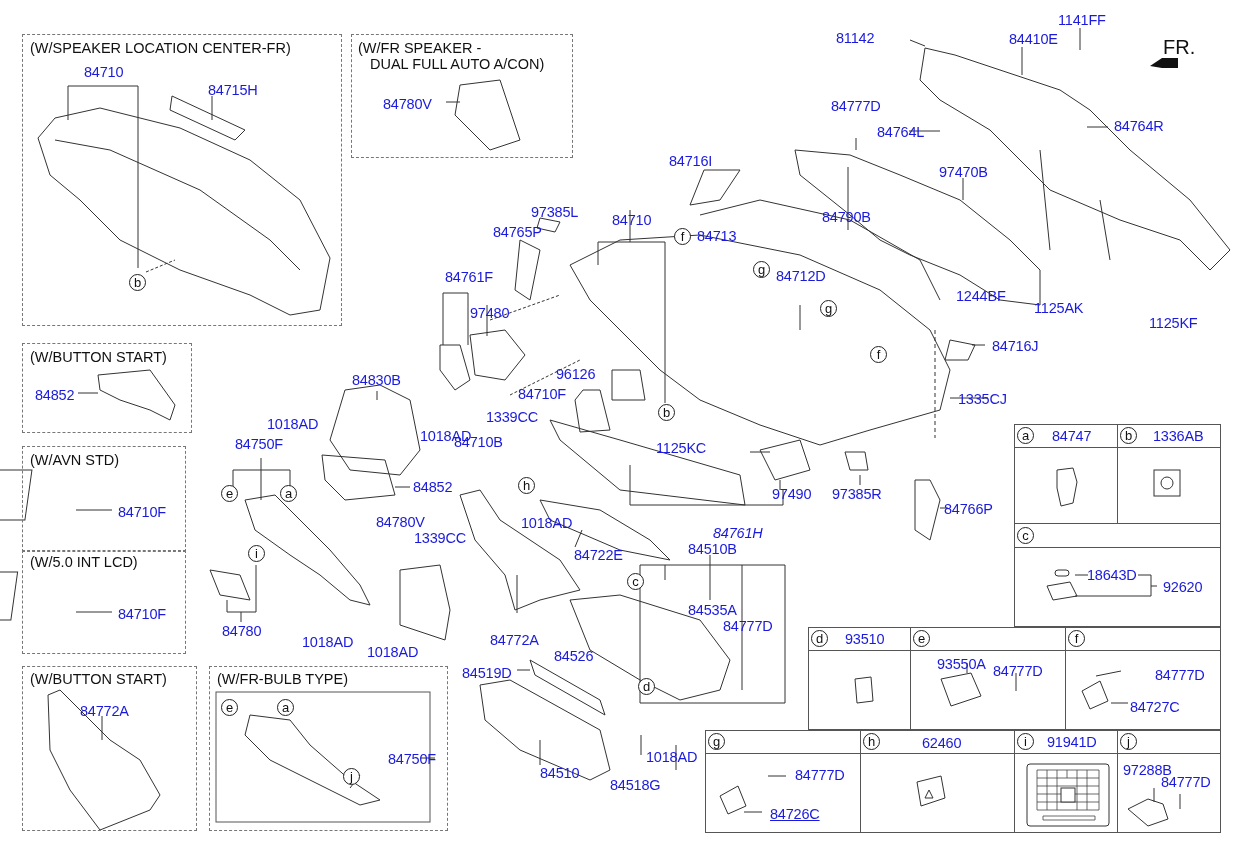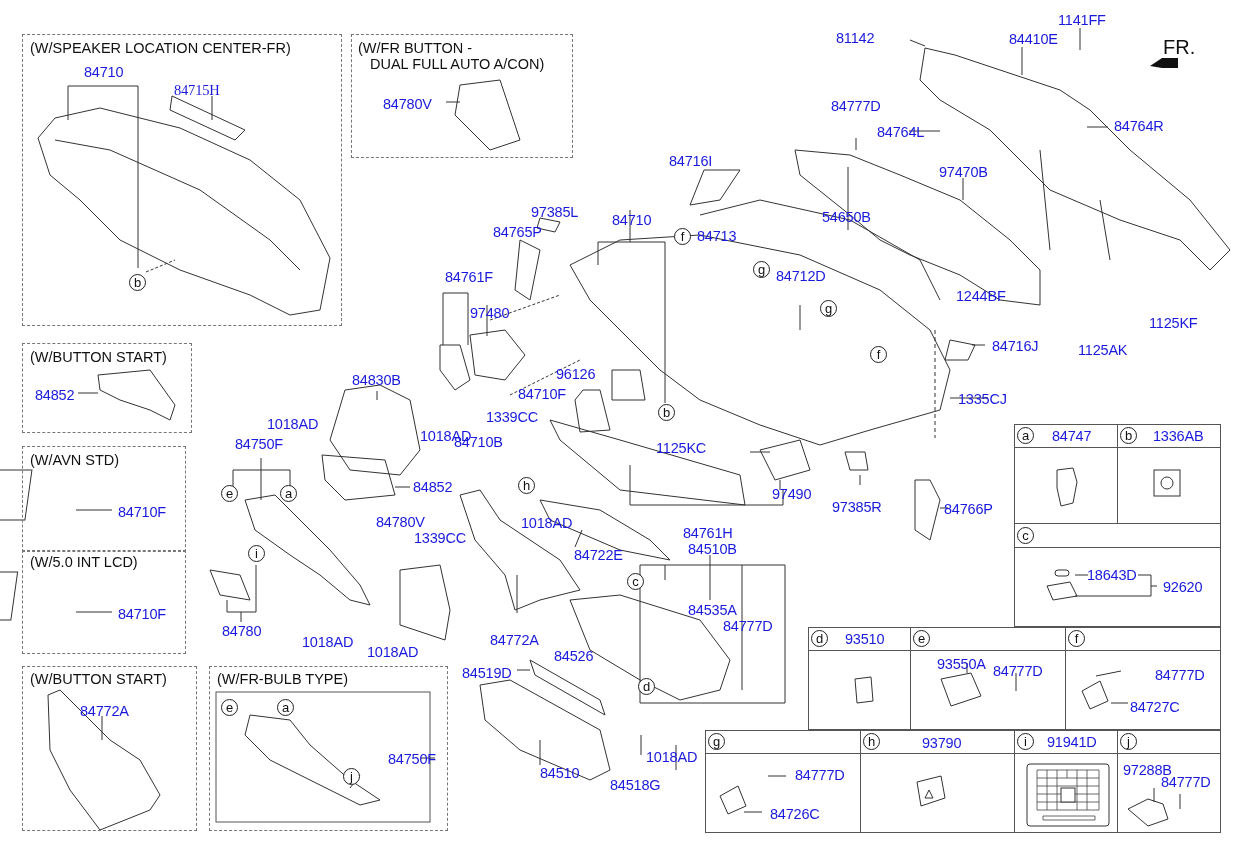--- a/index.html
+++ b/index.html
@@ -106,25 +106,25 @@
   </g>
 
   <path d="M1150,66 L1162,58 L1178,58 L1178,68 L1162,68 Z" fill="#111"></path>
 </svg>
 
 <div class="fr" style="left:1163px;top:36px;">FR.</div>
 
 <div class="dashbox" style="left:22px;top:34px;width:318px;height:290px;"></div>
 <div class="cap" style="left:30px;top:40px;">(W/SPEAKER LOCATION CENTER-FR)</div>
 <div class="lbl" style="left:84px;top:64px;">84710</div>
-<div class="lbl" style="left:174px;top:82px;font-family:Liberation Serif, serif;">84715H</div>
+<div class="lbl" style="left:208px;top:82px;">84715H</div>
 <div class="circ" style="left:129px;top:274px;">b</div>
 
 <div class="dashbox" style="left:351px;top:34px;width:220px;height:122px;"></div>
-<div class="cap" style="left:358px;top:40px;">(W/FR BUTTON -</div>
+<div class="cap" style="left:358px;top:40px;">(W/FR SPEAKER -</div>
 <div class="cap" style="left:370px;top:56px;">DUAL FULL AUTO A/CON)</div>
 <div class="lbl" style="left:383px;top:96px;">84780V</div>
 
 <div class="dashbox" style="left:22px;top:343px;width:168px;height:88px;"></div>
 <div class="cap" style="left:30px;top:349px;">(W/BUTTON START)</div>
 <div class="lbl" style="left:35px;top:387px;">84852</div>
 
 <div class="dashbox" style="left:22px;top:446px;width:162px;height:104px;"></div>
 <div class="cap" style="left:30px;top:452px;">(W/AVN STD)</div>
 <div class="lbl" style="left:118px;top:504px;">84710F</div>
@@ -144,24 +144,24 @@
 <div class="circ" style="left:343px;top:768px;">j</div>
 <div class="lbl" style="left:388px;top:751px;">84750F</div>
 
 <div class="lbl" style="left:836px;top:30px;text-align:center;">81142</div>
 <div class="lbl" style="left:1058px;top:12px;">1141FF</div>
 <div class="lbl" style="left:1009px;top:31px;">84410E</div>
 <div class="lbl" style="left:831px;top:98px;">84777D</div>
 <div class="lbl" style="left:877px;top:124px;">84764L</div>
 <div class="lbl" style="left:1114px;top:118px;">84764R</div>
 <div class="lbl" style="left:939px;top:164px;">97470B</div>
-<div class="lbl" style="left:822px;top:209px;">54650B</div>
+<div class="lbl" style="left:822px;top:209px;">84790B</div>
 <div class="lbl" style="left:776px;top:268px;">84712D</div>
 <div class="lbl" style="left:956px;top:288px;">1244BF</div>
-<div class="lbl" style="left:1078px;top:300px;margin-top:42px;">1125AK</div>
+<div class="lbl" style="left:1034px;top:300px;">1125AK</div>
 <div class="lbl" style="left:1149px;top:303px;margin-top:12px;">1125KF</div>
 <div class="lbl" style="left:992px;top:338px;">84716J</div>
 <div class="lbl" style="left:958px;top:391px;">1335CJ</div>
 
 <div class="lbl" style="left:669px;top:153px;">84716I</div>
 <div class="lbl" style="left:612px;top:212px;">84710</div>
 <div class="lbl" style="left:697px;top:228px;">84713</div>
 <div class="lbl" style="left:531px;top:204px;">97385L</div>
 <div class="lbl" style="left:493px;top:224px;">84765P</div>
 <div class="lbl" style="left:445px;top:269px;">84761F</div>
@@ -188,23 +188,23 @@
 <div class="lbl" style="left:376px;top:514px;">84780V</div>
 <div class="lbl" style="left:414px;top:530px;">1339CC</div>
 <div class="lbl" style="left:367px;top:644px;">1018AD</div>
 
 <div class="lbl" style="left:454px;top:434px;">84710B</div>
 <div class="circ" style="left:518px;top:477px;">h</div>
 <div class="lbl" style="left:521px;top:515px;">1018AD</div>
 <div class="lbl" style="left:574px;top:547px;">84722E</div>
 <div class="lbl" style="left:656px;top:440px;">1125KC</div>
 <div class="lbl" style="left:772px;top:486px;">97490</div>
-<div class="lbl" style="left:832px;top:486px;margin-top:13px;">97385R</div>
+<div class="lbl" style="left:832px;top:486px;">97385R</div>
 <div class="lbl" style="left:944px;top:501px;">84766P</div>
-<div class="lbl" style="left:683px;top:525px;">84761H</div>
+<div class="lbl" style="left:713px;top:525px;font-style:italic;">84761H</div>
 <div class="lbl" style="left:688px;top:541px;">84510B</div>
 <div class="circ" style="left:627px;top:573px;">c</div>
 <div class="lbl" style="left:688px;top:602px;">84535A</div>
 <div class="lbl" style="left:723px;top:618px;">84777D</div>
 <div class="lbl" style="left:490px;top:632px;">84772A</div>
 <div class="lbl" style="left:554px;top:648px;">84526</div>
 <div class="lbl" style="left:462px;top:665px;">84519D</div>
 <div class="circ" style="left:638px;top:678px;">d</div>
 <div class="lbl" style="left:524px;top:765px;margin-left:16px;">84510</div>
 <div class="lbl" style="left:610px;top:777px;text-align:right;">84518G</div>
@@ -276,31 +276,31 @@
 
   <div class="tblcell" style="left:705px;top:730px;width:156px;height:24px;"></div>
   <div class="tblcell" style="left:705px;top:753px;width:156px;height:80px;">
     <svg width="156" height="80">
           <path d="M14,42 L32,32 L40,52 L22,60 Z" fill="none" stroke="#333"></path>
           <path d="M62,22 L80,22 M38,58 L56,58" stroke="#333"></path>
         </svg>
   </div>
   <div class="circ" style="left:708px;top:733px;">g</div>
   <div class="lbl" style="left:795px;top:767px;">84777D</div>
-  <div class="lbl" style="left:770px;top:806px;">84726C</div>
+  <div class="lbl" style="left:770px;top:806px;text-decoration:underline;">84726C</div>
 
   <div class="tblcell" style="left:860px;top:730px;width:155px;height:24px;"></div>
   <div class="tblcell" style="left:860px;top:753px;width:155px;height:80px;">
     <svg width="155" height="80">
           <path d="M56,28 L80,22 L84,44 L60,52 Z" fill="none" stroke="#333"></path>
           <path d="M64,44 L68,36 L72,44 Z" fill="none" stroke="#333"></path>
         </svg>
   </div>
   <div class="circ" style="left:863px;top:733px;">h</div>
-  <div class="lbl" style="left:922px;top:735px;">93790</div>
+  <div class="lbl" style="left:922px;top:735px;">62460</div>
 
   <div class="tblcell" style="left:1014px;top:730px;width:104px;height:24px;"></div>
   <div class="tblcell" style="left:1014px;top:753px;width:104px;height:80px;">
     <svg width="104" height="80">
       <rect x="12" y="10" width="82" height="62" rx="3" fill="none" stroke="#333"></rect>
       <g stroke="#444" stroke-width="0.8">
         <path d="M22,16 L84,16 M22,24 L84,24 M22,32 L84,32 M22,40 L84,40 M22,48 L84,48 M22,56 L84,56 M22,16 L22,56 M32,16 L32,56 M42,16 L42,56 M52,16 L52,24 M62,16 L62,56 M72,16 L72,56 M84,16 L84,56 M28,62 L80,62 M28,66 L80,66 M28,62 L28,66 M80,62 L80,66"></path>
       </g>
       <rect x="46" y="34" width="14" height="14" fill="#fff" stroke="#333"></rect>
     </svg>

